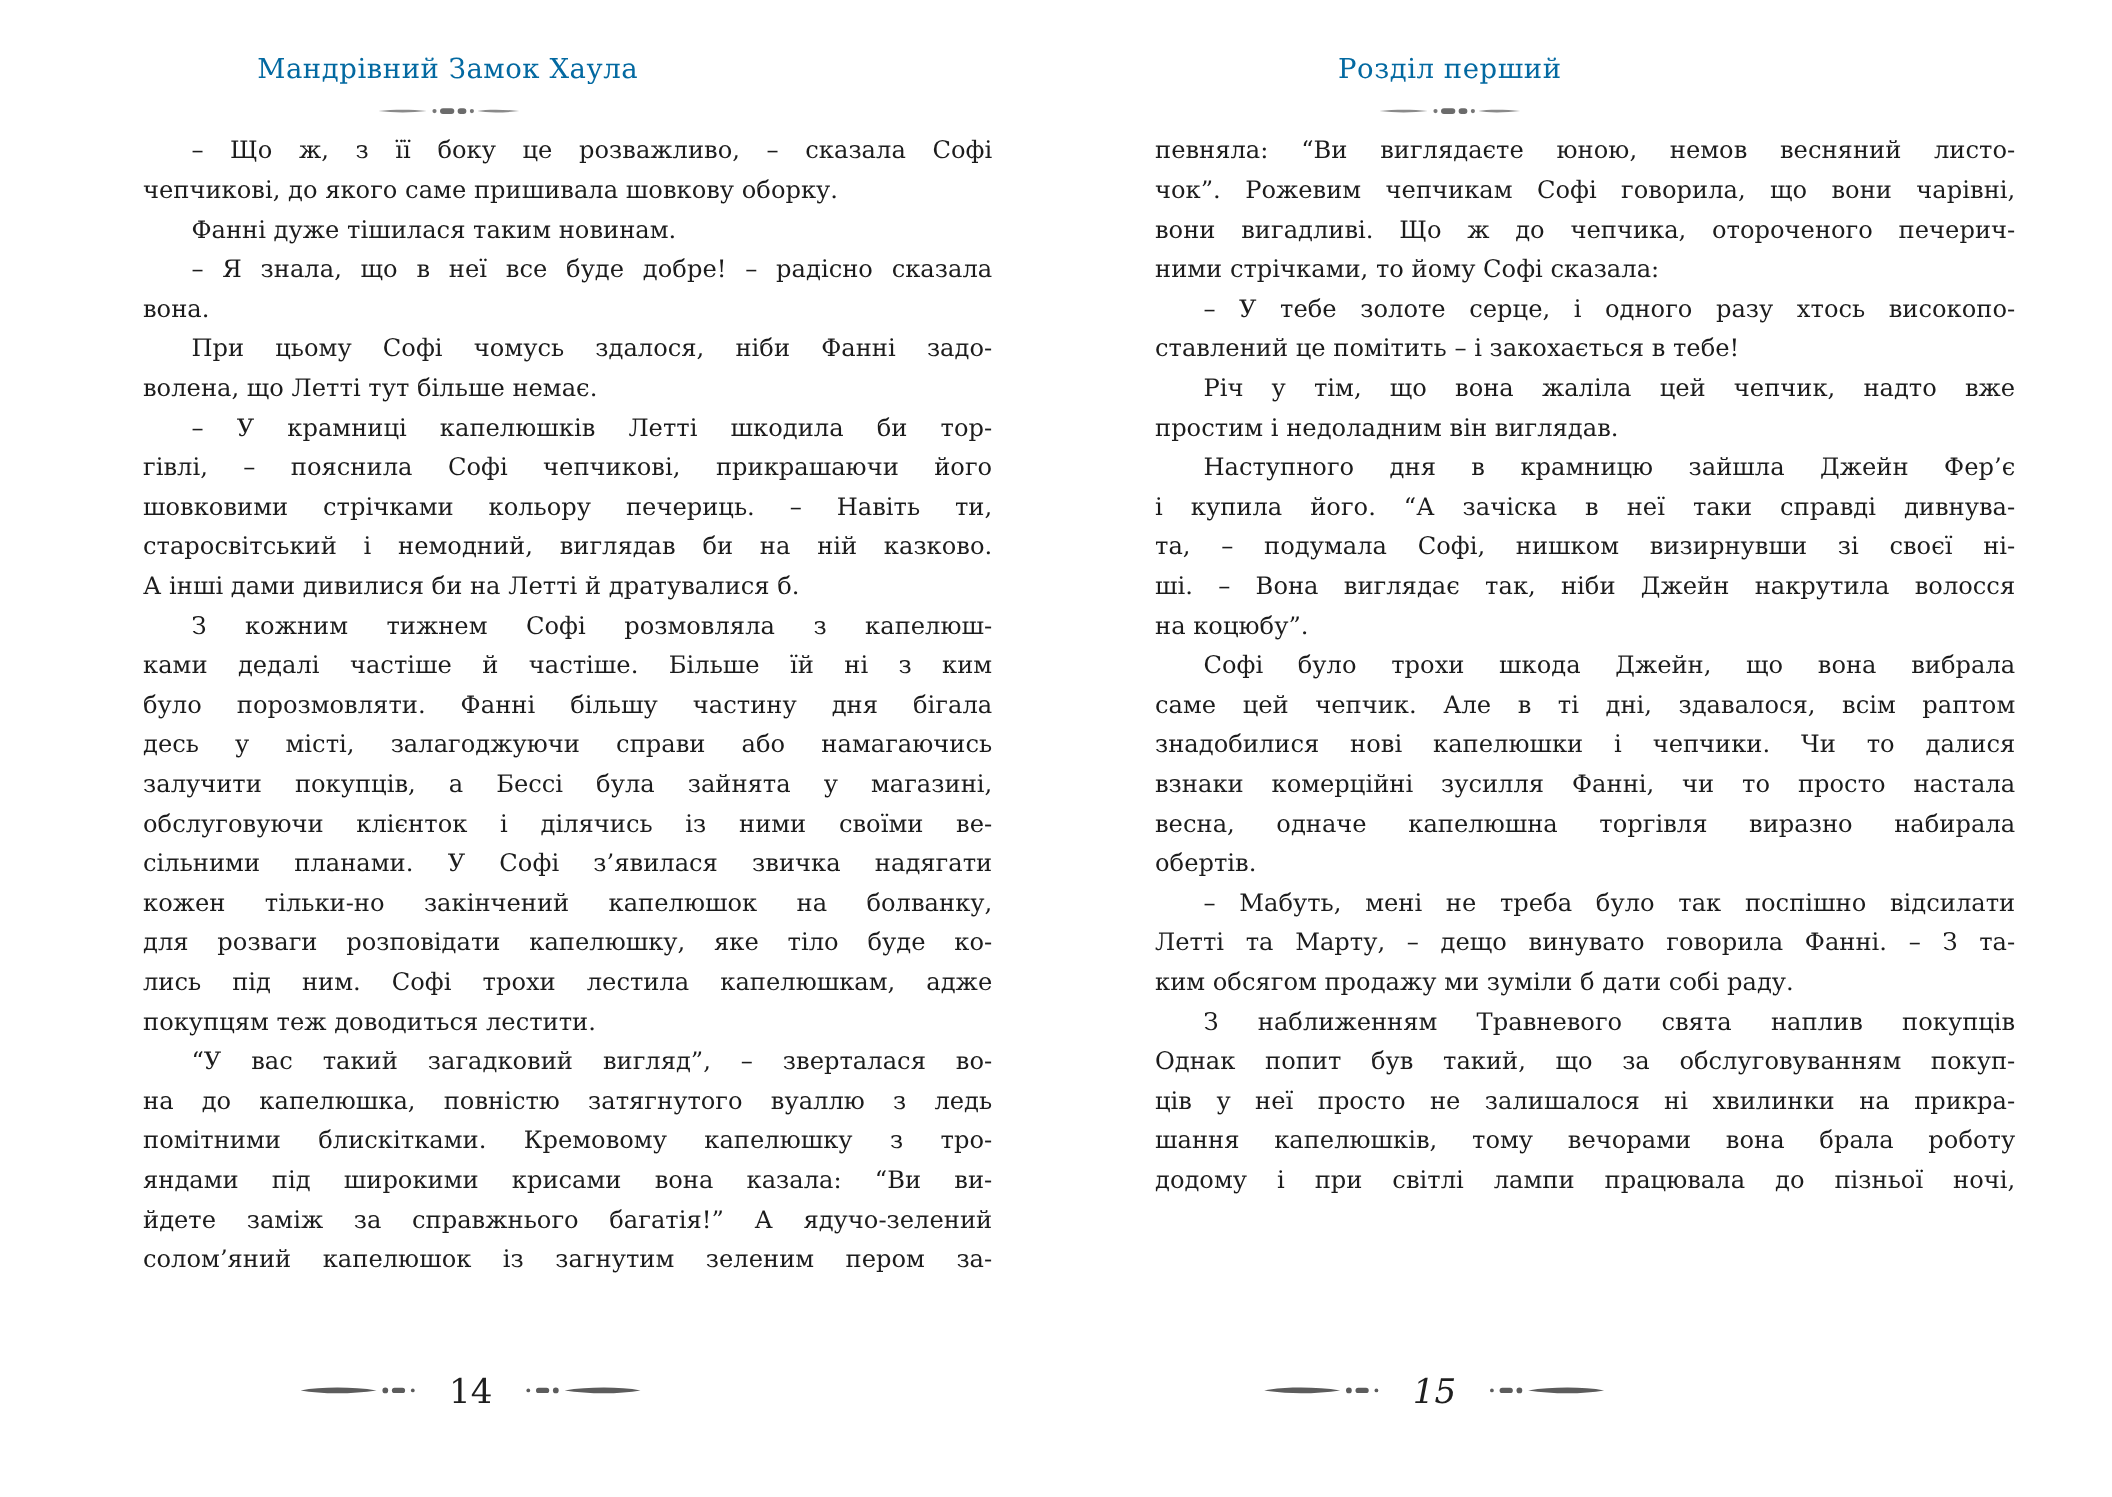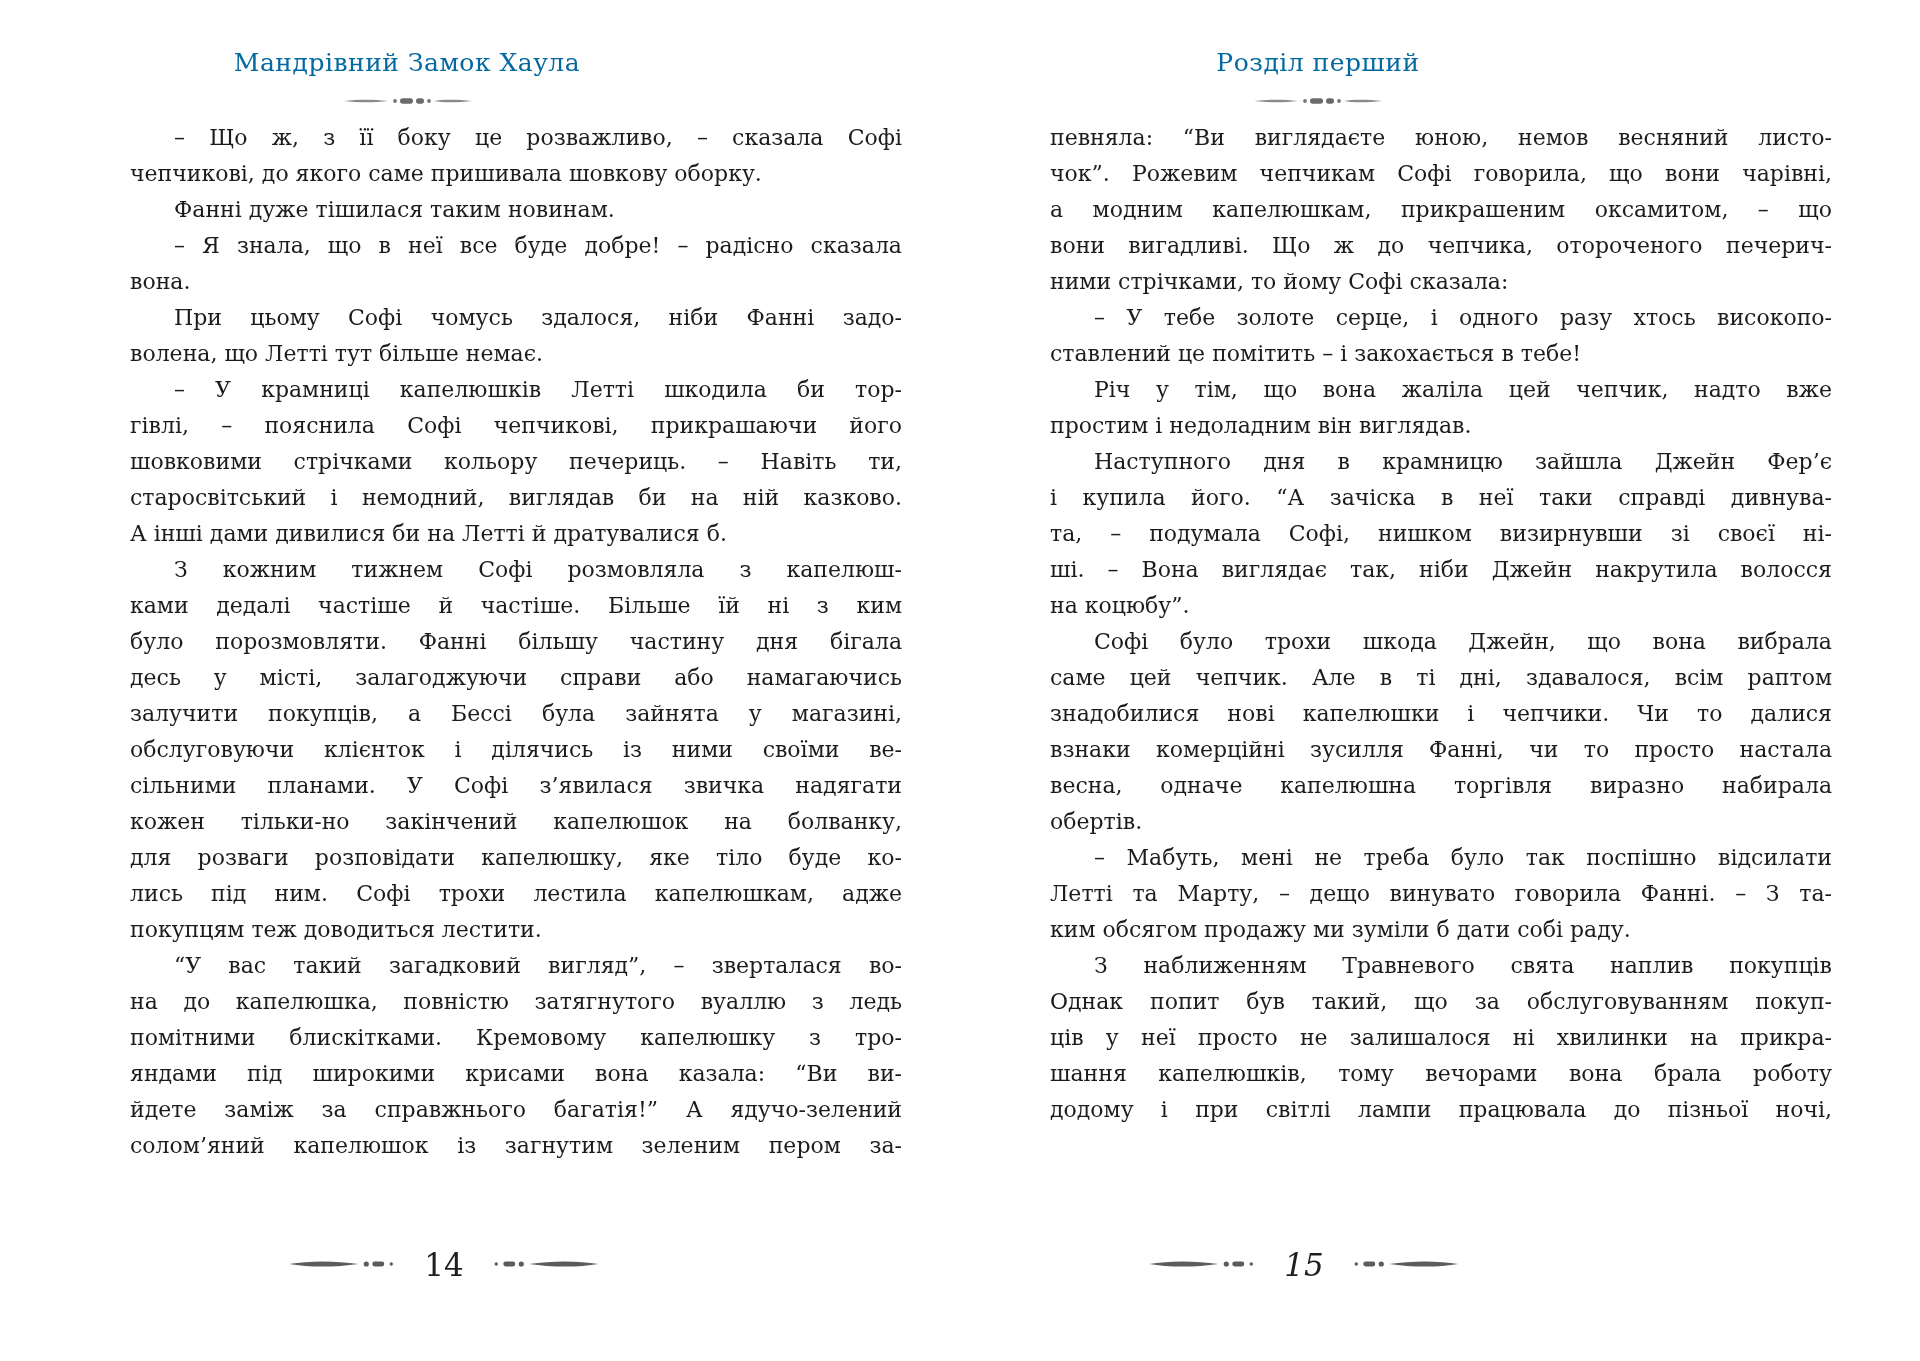--- a/index.html
+++ b/index.html
@@ -54,21 +54,21 @@
   .line.indent { text-indent: 44px; }
 
   .page-footer {
     position: absolute;
     top: 1250px;
     transform: translateX(-50%);
     display: flex;
     align-items: center;
     gap: 26px;
   }
-  .page-footer.left  { left: 444px; text-align: right; }
+  .page-footer.left  { left: 428px; text-align: right; }
   .page-footer.right { left: 1304px; font-style: italic; }
 
   .page-number {
     font-size: 31px;
     line-height: 1;
     color: #1e1e1e;
   }
   .flourish { display: block; }
   .flourish.mirrored { transform: scaleX(-1); }
 </style>
@@ -151,21 +151,20 @@
       <rect x="58" y="3.3" width="13" height="5.4" rx="2.7" fill="#6b6b6b"></rect>
       <rect x="74" y="3.3" width="8" height="5.4" rx="2.7" fill="#6b6b6b"></rect>
       <circle cx="87" cy="6" r="1.9" fill="#777777"></circle>
       <path d="M130 6 C 116 4.3, 100 4.3, 92 6 C 100 7.7, 116 7.7, 130 6 Z" fill="#8a8a8a"></path>
     </svg>
   </div>
 
   <div class="text-column right">
       <div class="line">певняла: “Ви виглядаєте юною, немов весняний листо-</div>
       <div class="line">чок”. Рожевим чепчикам Софі говорила, що вони чарівні,</div>
-      <div class="line">а модним капелюшкам, прикрашеним оксамитом, – що</div>
       <div class="line">вони вигадливі. Що ж до чепчика, отороченого печерич-</div>
       <div class="line last">ними стрічками, то йому Софі сказала:</div>
       <div class="line indent">– У тебе золоте серце, і одного разу хтось високопо-</div>
       <div class="line last">ставлений це помітить – і закохається в тебе!</div>
       <div class="line indent">Річ у тім, що вона жаліла цей чепчик, надто вже</div>
       <div class="line last">простим і недоладним він виглядав.</div>
       <div class="line indent">Наступного дня в крамницю зайшла Джейн Фер’є</div>
       <div class="line">і купила його. “А зачіска в неї таки справді дивнува-</div>
       <div class="line">та, – подумала Софі, нишком визирнувши зі своєї ні-</div>
       <div class="line">ші. – Вона виглядає так, ніби Джейн накрутила волосся</div>

